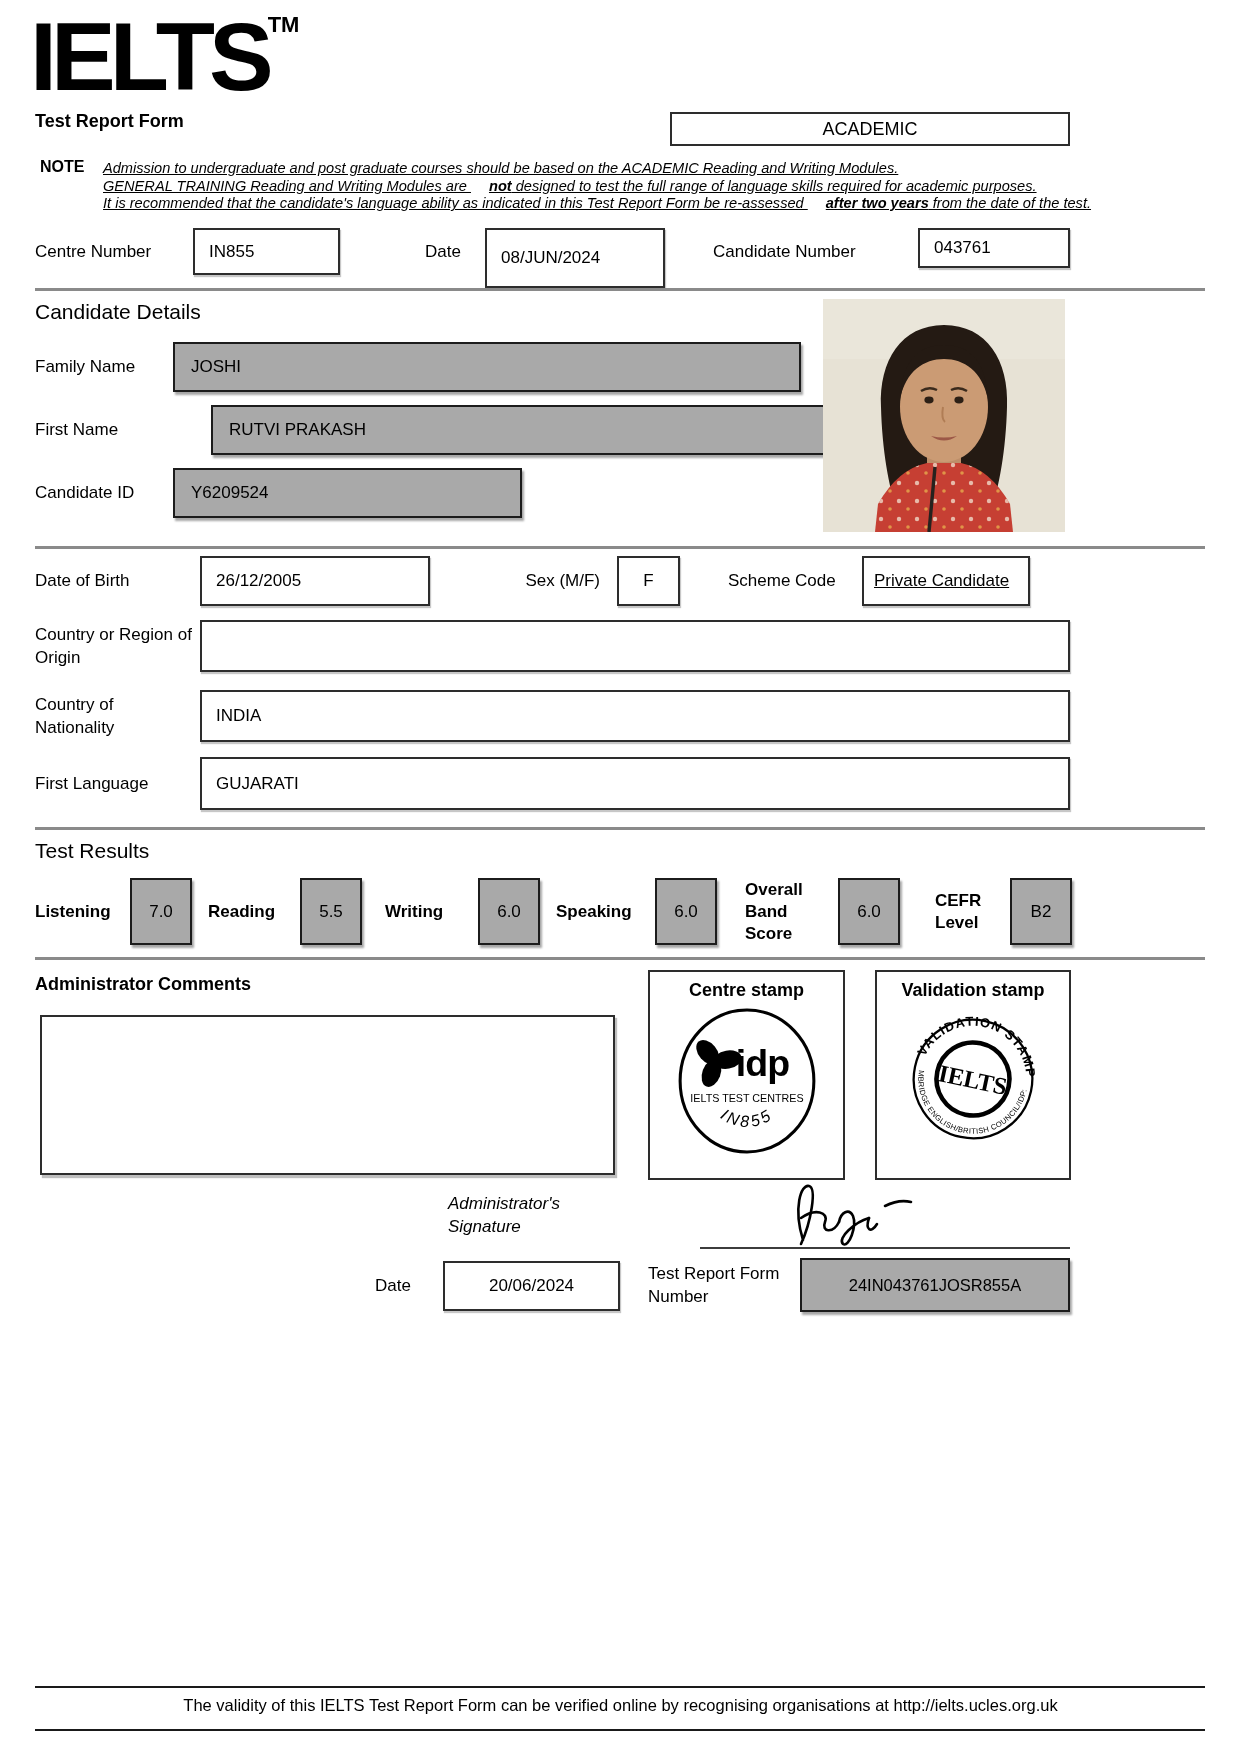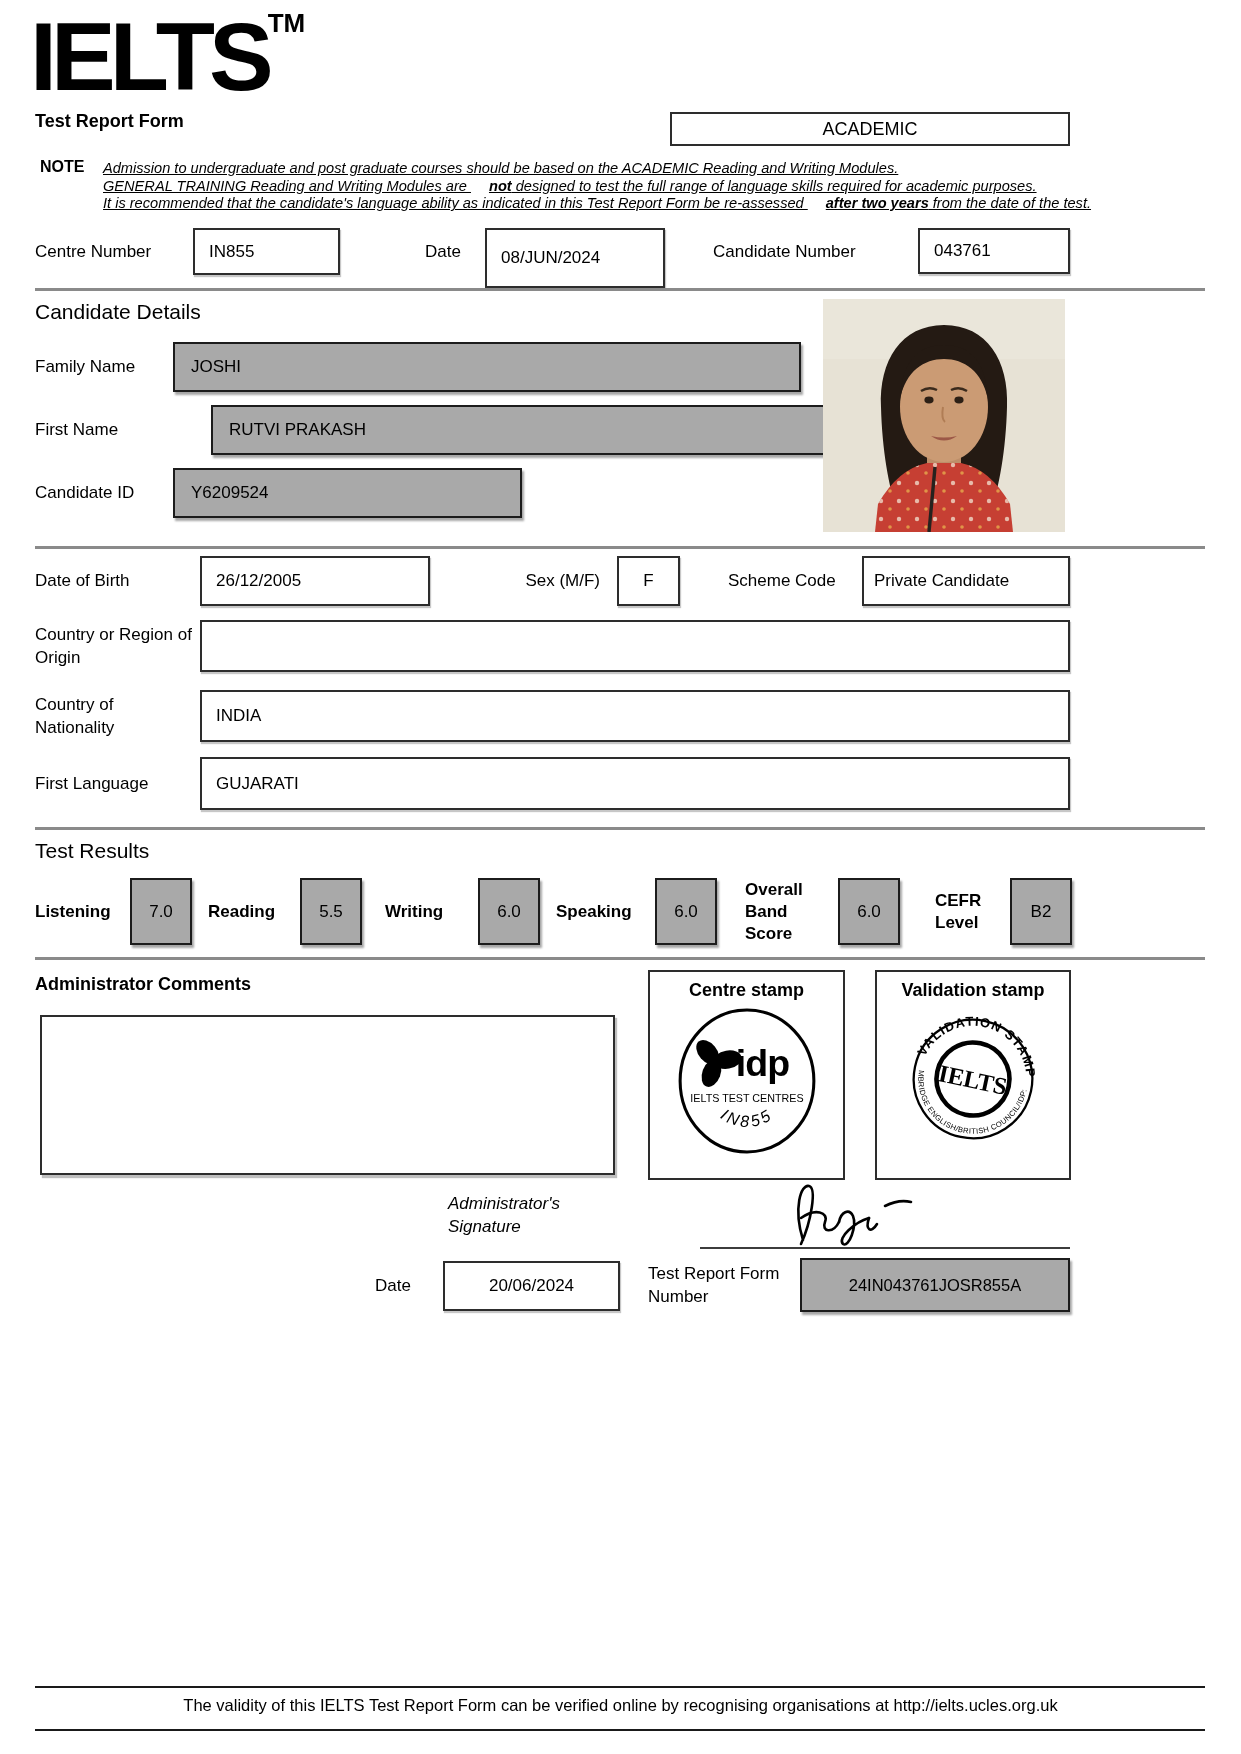--- a/index.html
+++ b/index.html
@@ -27,21 +27,21 @@
   .stampbox{
     position:absolute;background:#fff;border:2px solid #2d2d2d;box-sizing:border-box;
     display:flex;flex-direction:column;align-items:center;padding-top:8px;
   }
   .stamptitle{font-size:18px;font-weight:bold;}
   .scorelbl{font-weight:bold;}
   .logo{
     position:absolute;left:30px;top:8px;font-size:97px;font-weight:bold;
     letter-spacing:-6px;line-height:1;transform-origin:left top;
   }
-  .tm{font-size:26px;letter-spacing:0;vertical-align:58px;font-weight:bold;}
+  .tm{font-size:22px;letter-spacing:0;vertical-align:58px;font-weight:bold;}
   svg text{font-family:"Liberation Sans",sans-serif;}
   .serif{font-family:"Liberation Serif",serif;}
 </style>
 </head>
 <body>
 
 <div class="page">
 
   <div class="logo"><span>IELTS</span><span class="tm">TM</span></div>
   <div class="abs" style="left:35px;top:111px;font-size:18px;font-weight:bold;">Test Report Form</div>
@@ -52,21 +52,21 @@
     <div>Admission to undergraduate and post graduate courses should be based on the ACADEMIC Reading and Writing Modules.</div>
     <div><span>GENERAL TRAINING Reading and Writing Modules are </span><span class="bold">not</span><span> designed to test the full range of language skills required for academic purposes.</span></div>
     <div><span>It is recommended that the candidate's language ability as indicated in this Test Report Form be re-assessed </span><span class="bold">after two years</span><span> from the date of the test.</span></div>
   </div>
 
   <div class="lbl" style="left:35px;top:228px;height:47px;">Centre Number</div>
   <div class="whitebox" style="left:193px;top:228px;width:147px;height:47px;">IN855</div>
   <div class="lbl" style="left:425px;top:228px;height:47px;">Date</div>
   <div class="whitebox" style="left:485px;top:228px;width:180px;height:60px;">08/JUN/2024</div>
   <div class="lbl" style="left:713px;top:228px;height:47px;">Candidate Number</div>
-  <div class="whitebox" style="left:918px;top:228px;width:152px;height:46px;">043761</div>
+  <div class="whitebox" style="left:918px;top:228px;width:152px;height:40px;">043761</div>
 
   <div class="sep" style="top:288px;"></div>
 
   <div class="sectitle" style="left:35px;top:300px;">Candidate Details</div>
 
   <div class="lbl" style="left:35px;top:342px;height:50px;">Family Name</div>
   <div class="graybox" style="left:173px;top:342px;width:628px;height:50px;">JOSHI</div>
 
   <div class="lbl" style="left:35px;top:405px;height:50px;">First Name</div>
   <div class="graybox" style="left:173px;top:405px;width:628px;height:50px;margin-left:38px;">RUTVI PRAKASH</div>
@@ -100,21 +100,21 @@
     </svg>
   </div>
 
   <div class="sep" style="top:546px;"></div>
 
   <div class="lbl" style="left:35px;top:556px;height:50px;">Date of Birth</div>
   <div class="whitebox" style="left:200px;top:556px;width:230px;height:50px;">26/12/2005</div>
   <div class="lbl" style="left:505px;top:556px;width:95px;height:50px;justify-content:flex-end;">Sex (M/F)</div>
   <div class="whitebox center" style="left:617px;top:556px;width:63px;height:50px;">F</div>
   <div class="lbl" style="left:728px;top:556px;height:50px;">Scheme Code</div>
-  <div class="whitebox" style="left:862px;top:556px;width:208px;height:50px;padding:0 10px;">Private Candidate</div>
+  <div class="whitebox" style="left:862px;top:556px;width:168px;height:50px;padding:0 10px;text-decoration:underline;">Private Candidate</div>
 
   <div class="lbl" style="left:35px;top:620px;width:160px;height:52px;line-height:23px;">Country or Region of Origin</div>
   <div class="whitebox" style="left:200px;top:620px;width:870px;height:52px;"></div>
 
   <div class="lbl" style="left:35px;top:690px;width:160px;height:52px;line-height:23px;">Country of Nationality</div>
   <div class="whitebox" style="left:200px;top:690px;width:870px;height:52px;">INDIA</div>
 
   <div class="lbl" style="left:35px;top:757px;height:53px;">First Language</div>
   <div class="whitebox" style="left:200px;top:757px;width:870px;height:53px;">GUJARATI</div>
 

